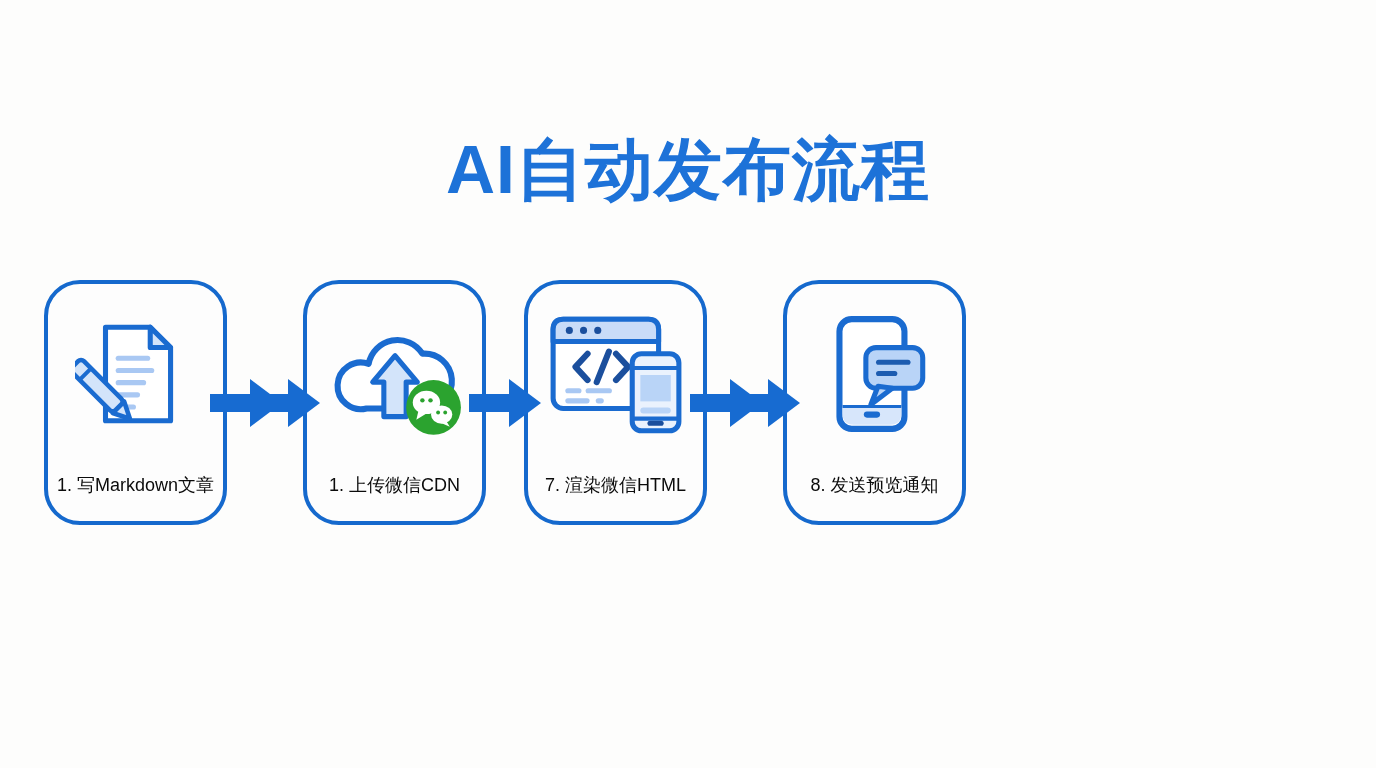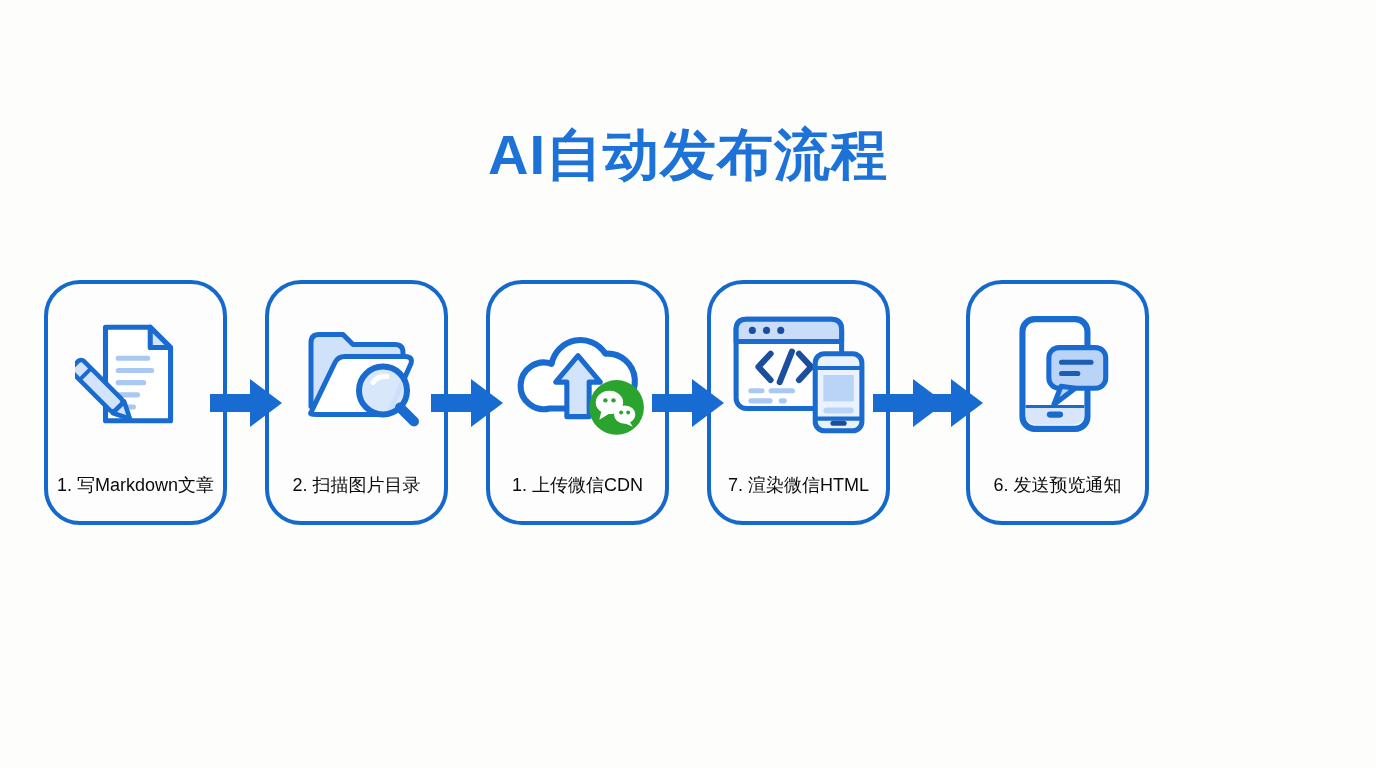--- a/index.html
+++ b/index.html
@@ -5,21 +5,21 @@
   html,body{margin:0;padding:0;}
   body{
     width:1376px;height:768px;
     background:#fdfdfc;
     font-family:"Liberation Sans","DejaVu Sans",sans-serif;
     position:relative;overflow:hidden;
   }
   .title{
     position:absolute;top:86px;left:0;right:0;
     text-align:center;
-    font-size:56px;font-weight:700;
+    font-size:68px;font-weight:700;
     color:#1d72d8;letter-spacing:1px;
     line-height:1.1;
   }
   .flow{
     position:absolute;top:280px;left:44px;
     width:1288px;height:245px;
     display:flex;align-items:center;
   }
   .step-card{
     width:183px;height:245px;flex:none;
@@ -75,32 +75,20 @@
     </div>
     <div class="step-label">1. 写Markdown文章</div>
   </div>
 
   <div class="arrow-slot">
     <svg viewBox="0 0 72 52">
         <polygon points="0,17 40,17 40,2 72,26 40,50 40,35 0,35" fill="#176bd1"></polygon>
       </svg>
   </div>
 
-  <div class="step-card">
-    <div class="icon-wrap">
-      <svg width="132" height="118" viewBox="0 0 132 115">
-        <path d="M20 90 L20 26 Q20 18 28 18 L52 18 L62 28 L104 28 Q112 28 112 36 L112 46 L54 46 Q44 46 40 55 L22 92 Z" fill="#cfe2fa" stroke="#1a6bd0" stroke-width="5" stroke-linejoin="round"></path>
-        <path d="M20 96 L44 46 Q47 40 54 40 L114 40 Q122 40 120 47 L100 92 Q98 98 91 98 L25 98 Q18 98 20 96 Z" fill="#ffffff" stroke="#1a6bd0" stroke-width="5" stroke-linejoin="round"></path>
-        <circle cx="92" cy="74" r="24" fill="#d7e6fb" fill-opacity="0.95" stroke="#1a6bd0" stroke-width="6"></circle>
-        <path d="M82 66 Q87 59 96 60" fill="none" stroke="#ffffff" stroke-width="5" stroke-linecap="round"></path>
-        <line x1="109" y1="91" x2="123" y2="105" stroke="#1a6bd0" stroke-width="10" stroke-linecap="round"></line>
-      </svg>
-    </div>
-    <div class="step-label">2. 扫描图片目录</div>
-  </div>
 
   <div class="arrow-slot">
     <svg viewBox="0 0 72 52">
         <polygon points="0,17 40,17 40,2 72,26 40,50 40,35 0,35" fill="#176bd1"></polygon>
       </svg>
   </div>
 
   <div class="step-card">
     <div class="icon-wrap">
       <svg width="142" height="127" viewBox="0 0 140 125">
@@ -173,16 +161,16 @@
         <rect x="30" y="6" width="64" height="108" rx="12" fill="#ffffff" stroke="#1a6bd0" stroke-width="6"></rect>
         <path d="M33 92 H91 V99 Q91 110 80 110 H44 Q33 110 33 99 Z" fill="#d7e6fb"></path>
         <line x1="33" y1="92" x2="91" y2="92" stroke="#1a6bd0" stroke-width="3"></line>
         <rect x="54" y="97" width="16" height="6" rx="3" fill="#1a6bd0"></rect>
         <rect x="56" y="34" width="56" height="40" rx="10" fill="#b9d4f7" stroke="#1a6bd0" stroke-width="5"></rect>
         <path d="M68 72 L61 90 L82 74 Z" fill="#b9d4f7" stroke="#1a6bd0" stroke-width="5" stroke-linejoin="round"></path>
         <rect x="66" y="46" width="34" height="5" rx="2.5" fill="#1d5cb0"></rect>
         <rect x="66" y="57" width="21" height="5" rx="2.5" fill="#1d5cb0"></rect>
       </svg>
     </div>
-    <div class="step-label">6. 发送预览通知</div>
+    <div class="step-label">8. 发送预览通知</div>
   </div>
 
 </div>
 
 </body></html>

